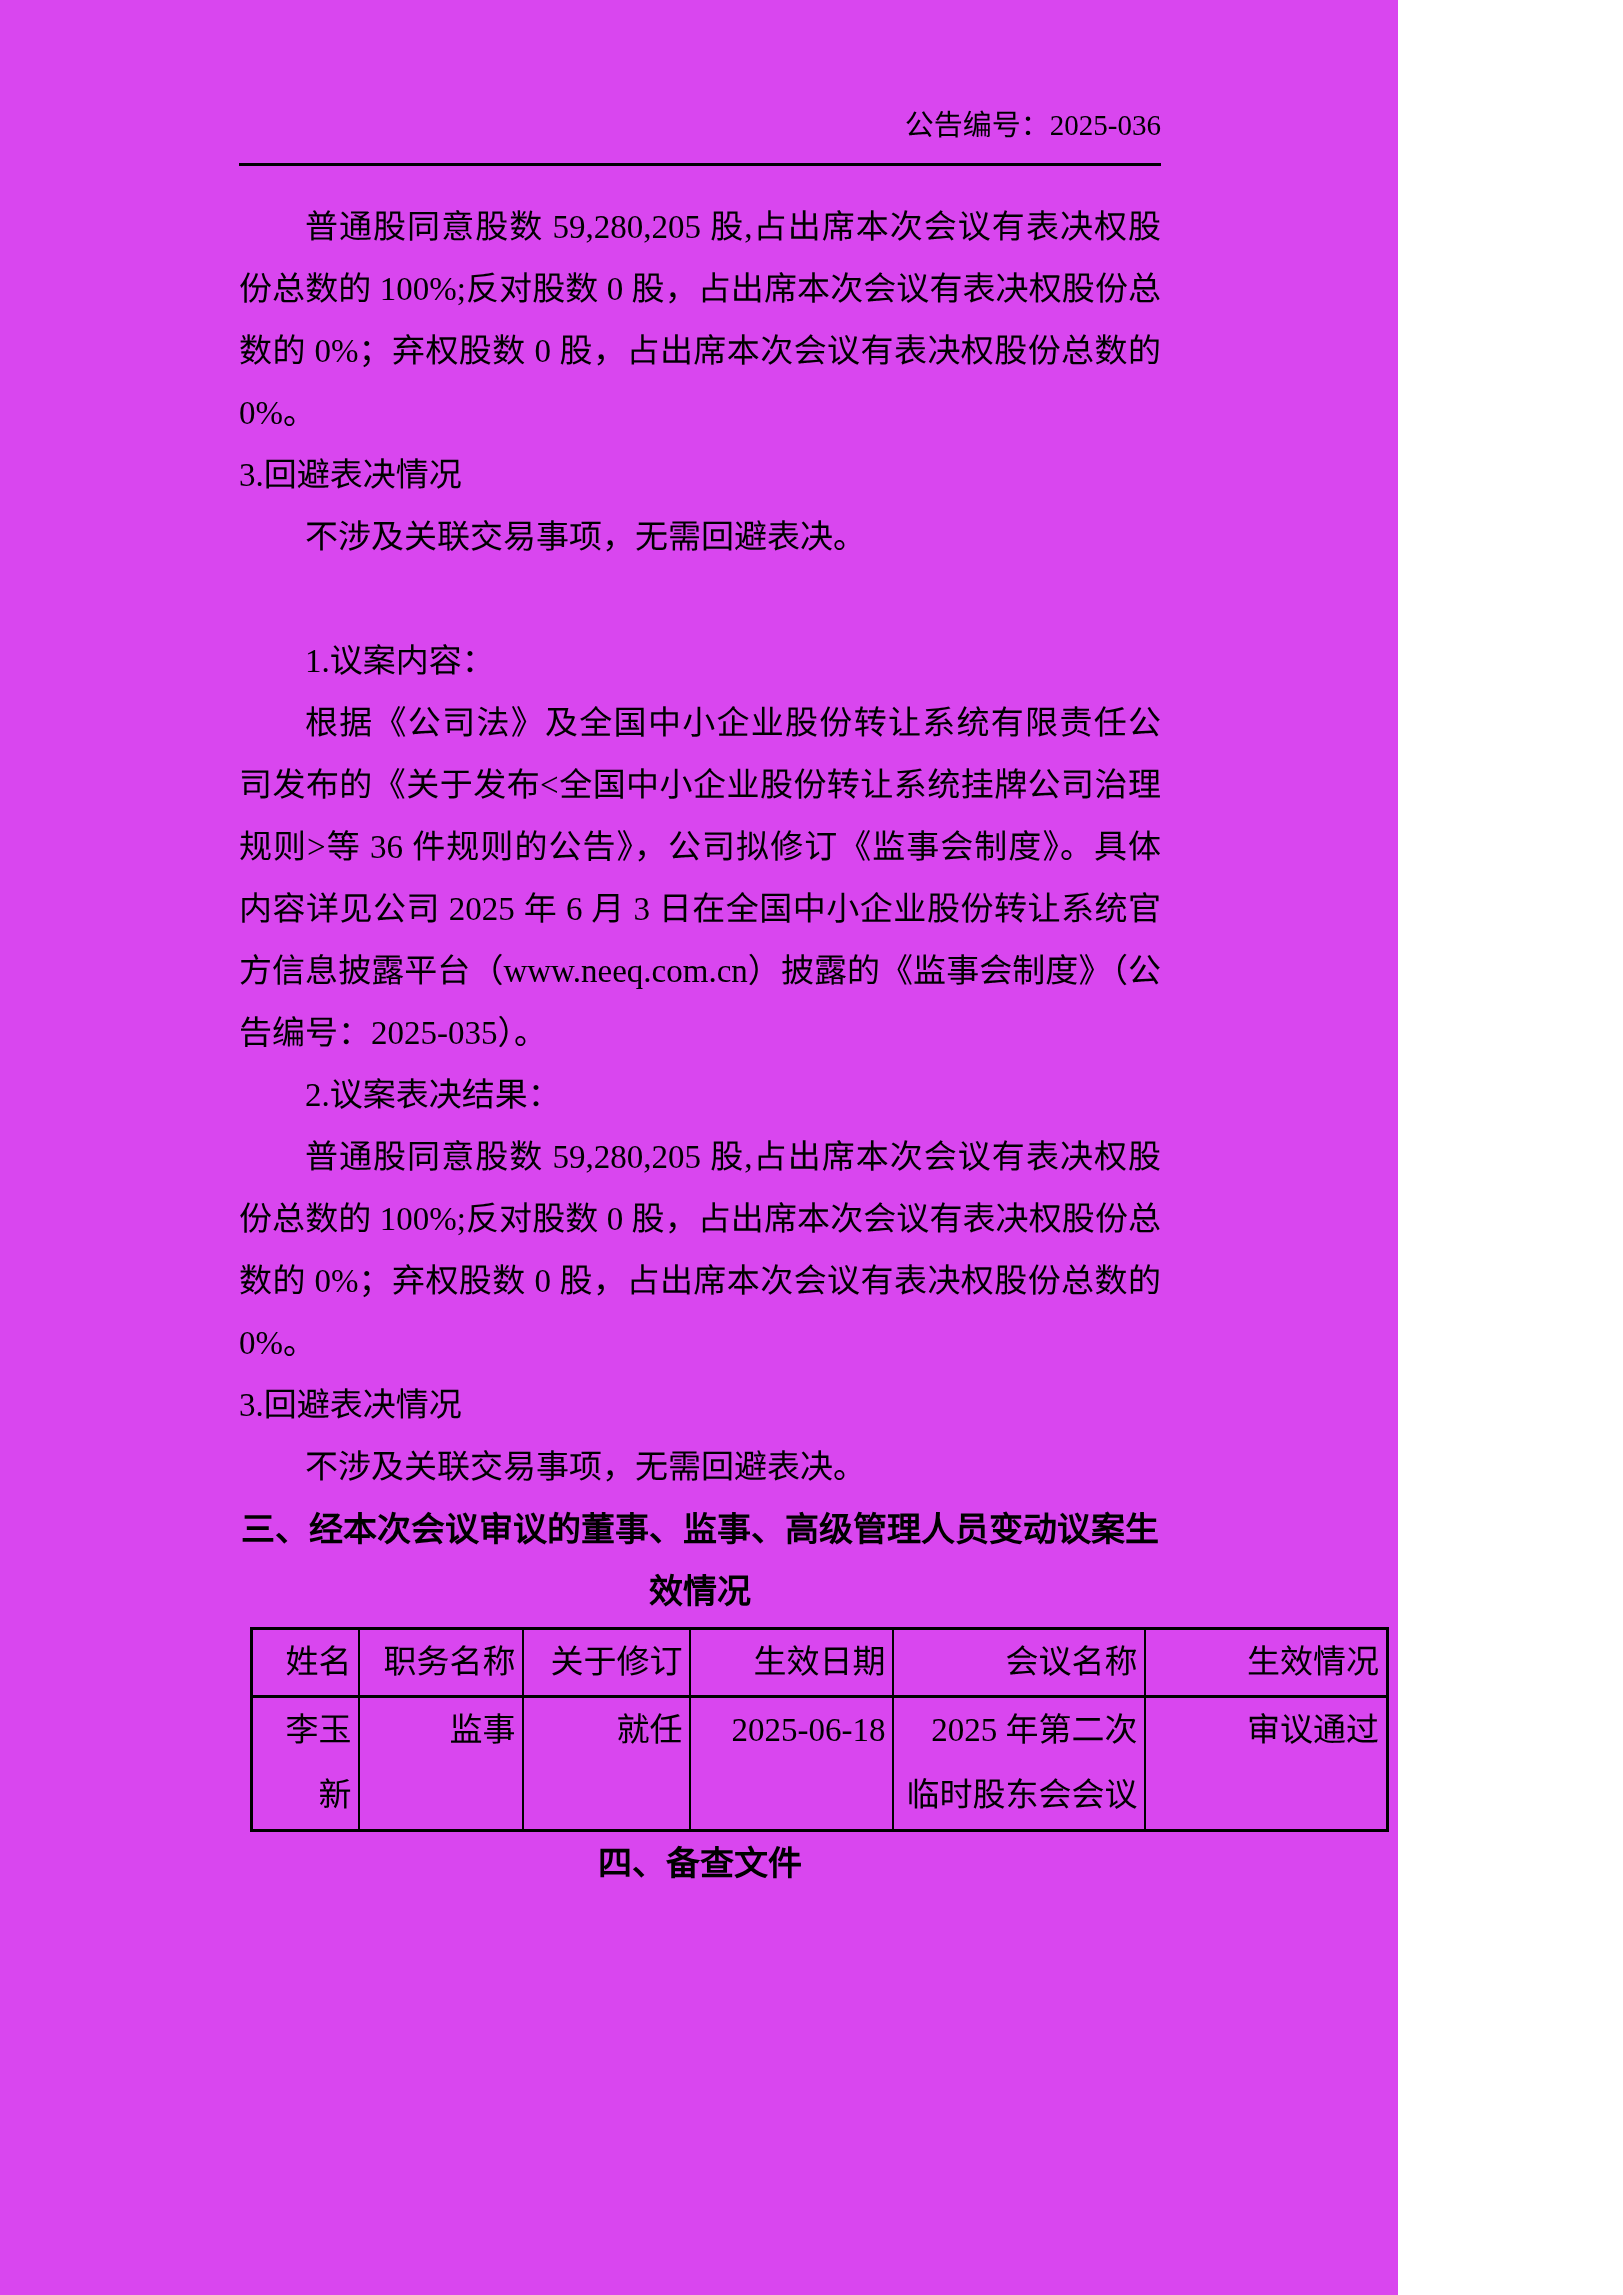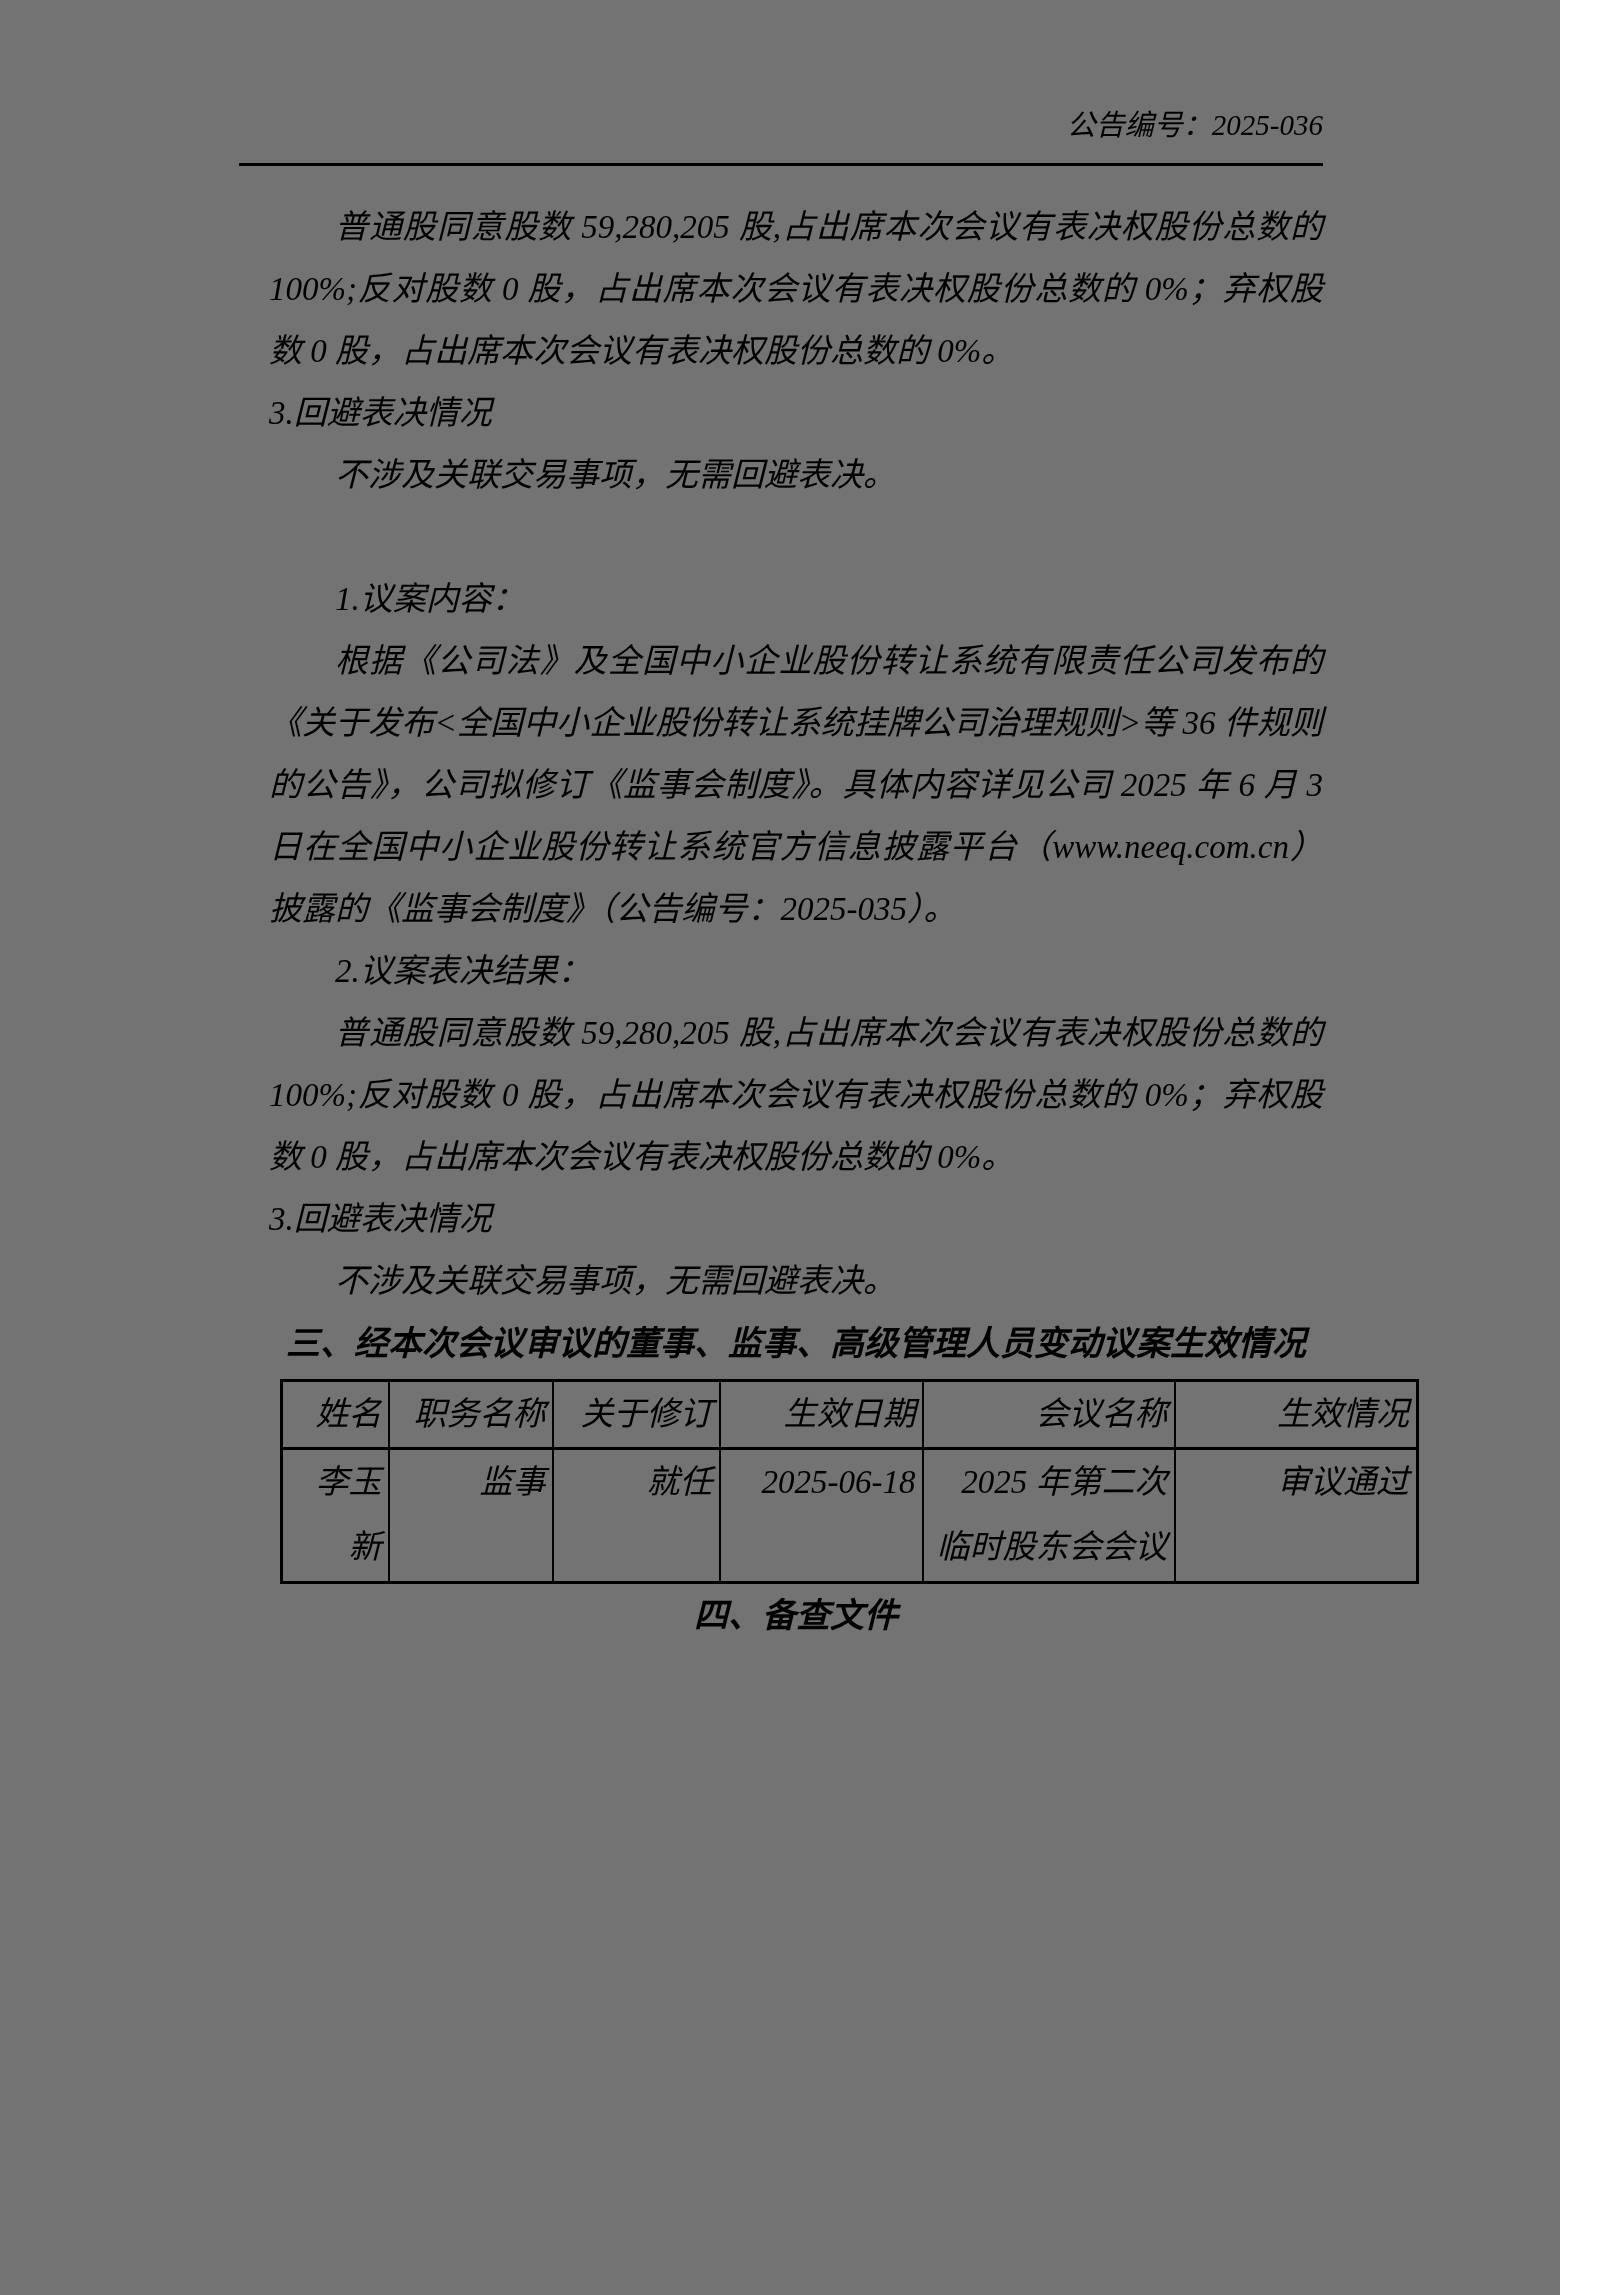--- a/index.html
+++ b/index.html
@@ -1,24 +1,23 @@
 <!DOCTYPE html>
 <html lang="zh-CN" style="font-size:10.5px"><head>
 <meta charset="utf-8">
 <style>
   html,body{margin:0;padding:0;background:#ffffff;}
   .page{
     position:relative;
-    width:1560px;
+    width:1398px;
     height:2295px;
-    background:#737373;
+    background:#d946ef;
     color:#000000;
     font-family:"Liberation Serif","DejaVu Serif",serif;
     overflow:hidden;
-    font-style:italic;
   }
   .content{
     padding:0 237px 0 239px;
   }
   .doc-number{
     padding-top:110px;
     text-align:right;
     font-size:29px;
     line-height:1.1;
   }
@@ -26,21 +25,20 @@
     margin-top:21px;
     border:none;
     border-top:3.9px solid #000;
     height:0;
   }
   .body-text{
     margin-top:30px;
     font-size:33px;
     line-height:62px;
     text-align:justify;
-    margin-left:30px;
   }
   .body-text p{margin:0;}
   .indent2{text-indent:2em;}
   .spacer{height:62px;}
   .section-heading{
     font-family:"Liberation Sans","DejaVu Sans",sans-serif;
     font-weight:bold;
     font-size:34px;
     text-align:center;
     text-indent:0;

